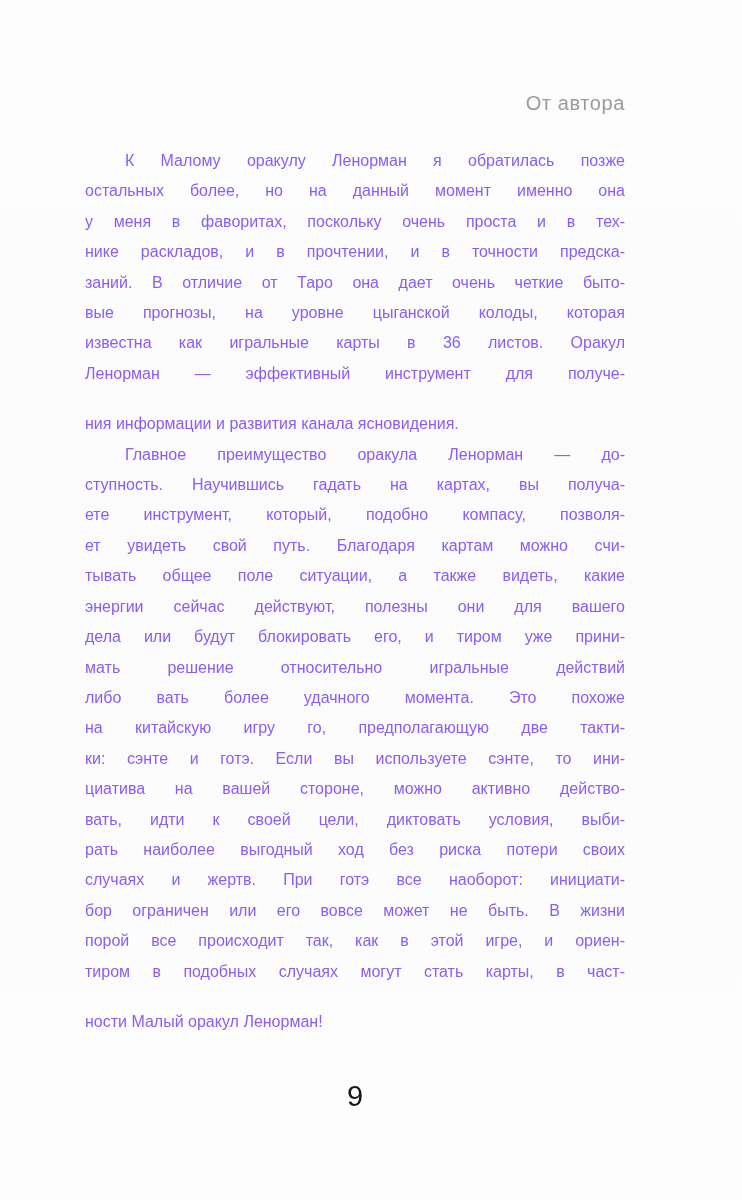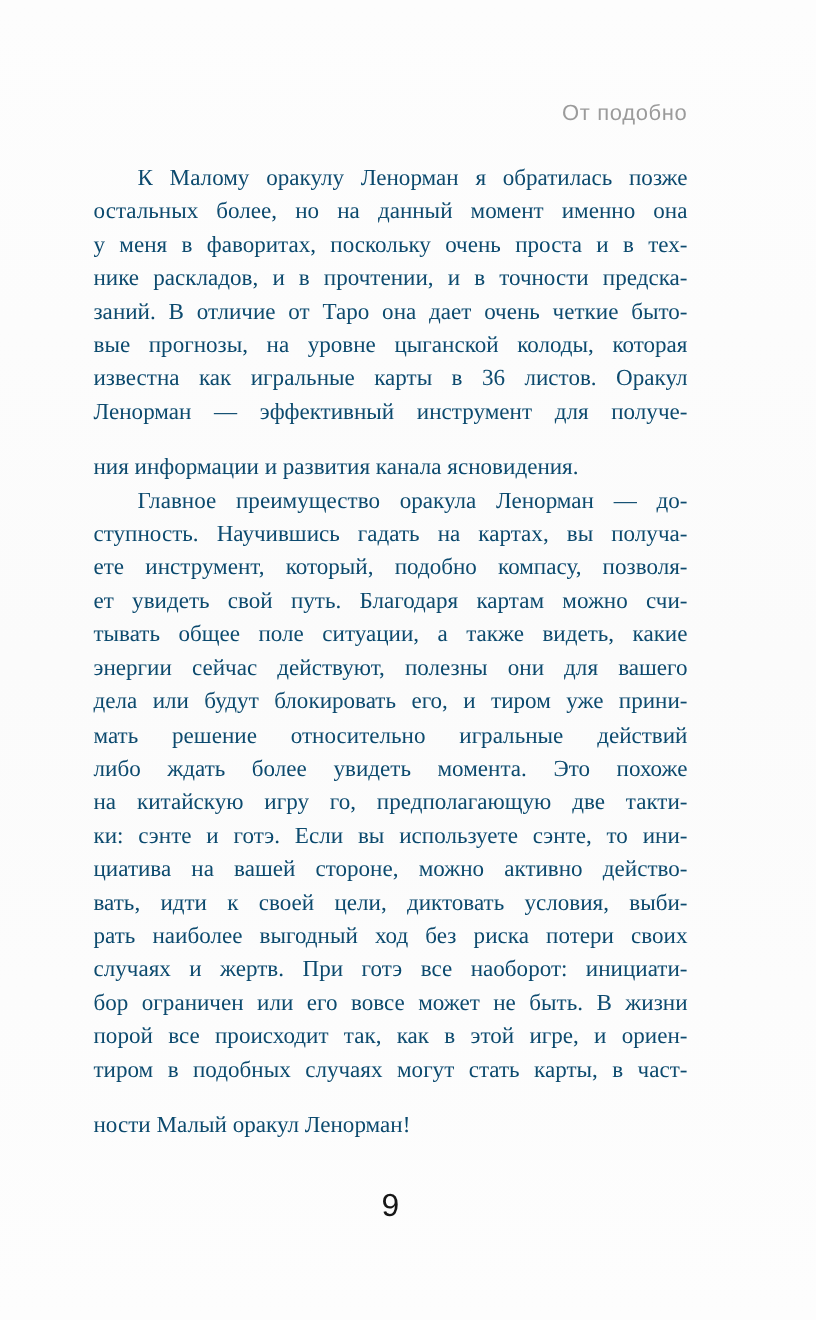--- a/index.html
+++ b/index.html
@@ -31,24 +31,24 @@
     font-size: 20px;
     font-weight: 400;
     letter-spacing: 0.6px;
     color: #9b9b9b;
   }
   .text-block {
     position: absolute;
     top: 146px;
     left: 85px;
     width: 540px;
-    font-family: Liberation Serif, serif;
-    font-size: 21px;
+    font-family: Liberation Sans, sans-serif;
+    font-size: 16px;
     line-height: 30.4px;
-    color: #0c4a6e;
+    color: #8b5cf6;
   }
   .paragraph {
     margin: 0;
   }
   .line {
     text-align: justify;
     text-align-last: justify;
     white-space: normal;
   }
   .line.first {
@@ -68,21 +68,21 @@
     font-size: 29px;
     font-weight: 400;
     color: #161616;
   }
 </style>
 </head>
 <body>
 
 <div class="page"></div>
 
-<div class="running-header">От подобно</div>
+<div class="running-header">От автора</div>
 
 <div class="text-block">
     <div class="paragraph">
       <div class="line first">К Малому оракулу Ленорман я обратилась позже</div>
       <div class="line">остальных более, но на данный момент именно она</div>
       <div class="line">у меня в фаворитах, поскольку очень проста и в тех-</div>
       <div class="line">нике раскладов, и в прочтении, и в точности предска-</div>
       <div class="line">заний. В отличие от Таро она дает очень четкие быто-</div>
       <div class="line">вые прогнозы, на уровне цыганской колоды, которая</div>
       <div class="line">известна как игральные карты в 36 листов. Оракул</div>
@@ -91,21 +91,21 @@
     </div>
     <div class="paragraph">
       <div class="line first">Главное преимущество оракула Ленорман — до-</div>
       <div class="line">ступность. Научившись гадать на картах, вы получа-</div>
       <div class="line">ете инструмент, который, подобно компасу, позволя-</div>
       <div class="line">ет увидеть свой путь. Благодаря картам можно счи-</div>
       <div class="line">тывать общее поле ситуации, а также видеть, какие</div>
       <div class="line">энергии сейчас действуют, полезны они для вашего</div>
       <div class="line">дела или будут блокировать его, и тиром уже прини-</div>
       <div class="line">мать решение относительно игральные действий</div>
-      <div class="line">либо ждать более увидеть момента. Это похоже</div>
+      <div class="line">либо вать более удачного момента. Это похоже</div>
       <div class="line">на китайскую игру го, предполагающую две такти-</div>
       <div class="line">ки: сэнте и готэ. Если вы используете сэнте, то ини-</div>
       <div class="line">циатива на вашей стороне, можно активно действо-</div>
       <div class="line">вать, идти к своей цели, диктовать условия, выби-</div>
       <div class="line">рать наиболее выгодный ход без риска потери своих</div>
       <div class="line">случаях и жертв. При готэ все наоборот: инициати-</div>
       <div class="line">бор ограничен или его вовсе может не быть. В жизни</div>
       <div class="line">порой все происходит так, как в этой игре, и ориен-</div>
       <div class="line">тиром в подобных случаях могут стать карты, в част-</div>
       <div class="line last">ности Малый оракул Ленорман!</div>

